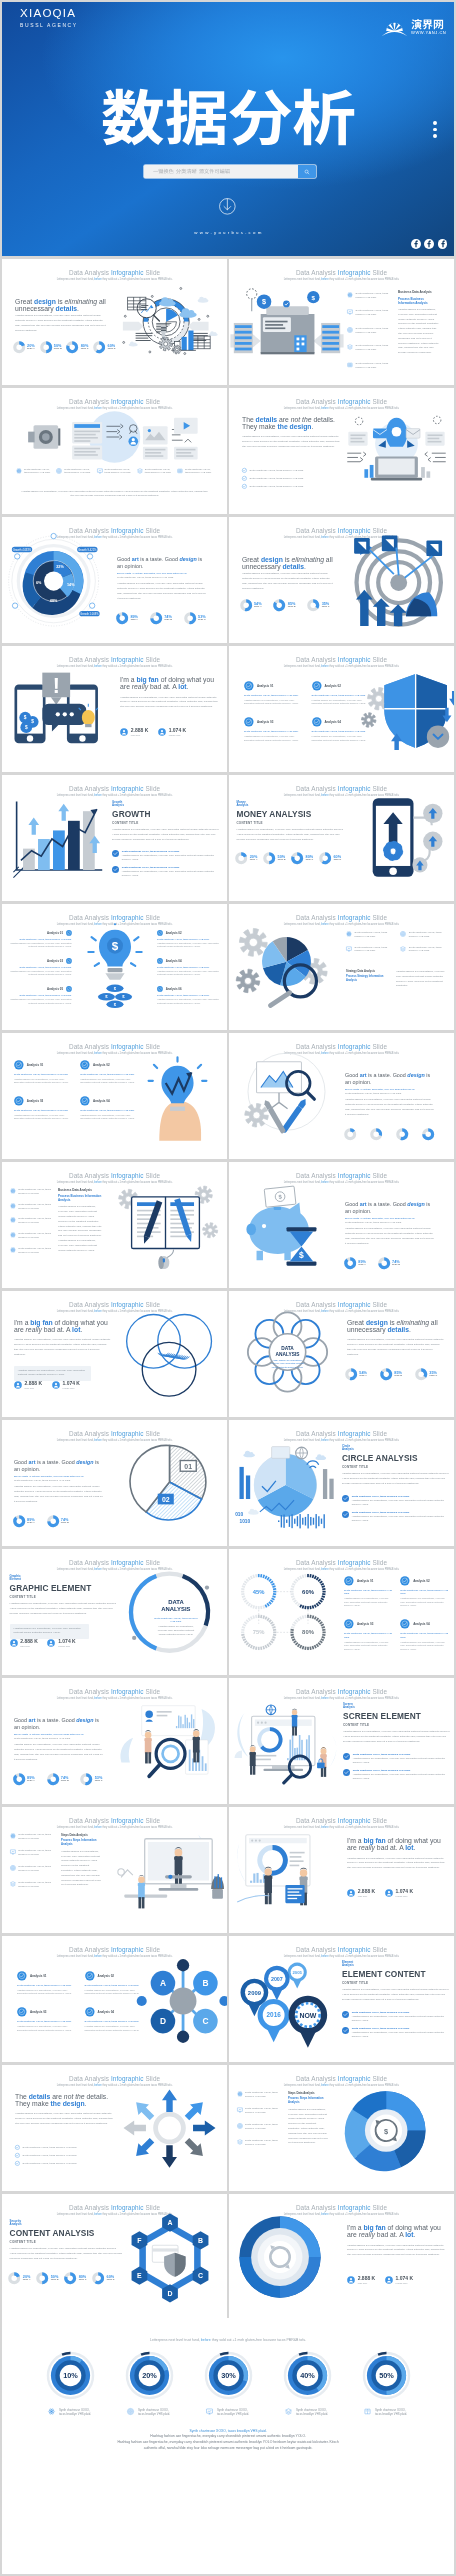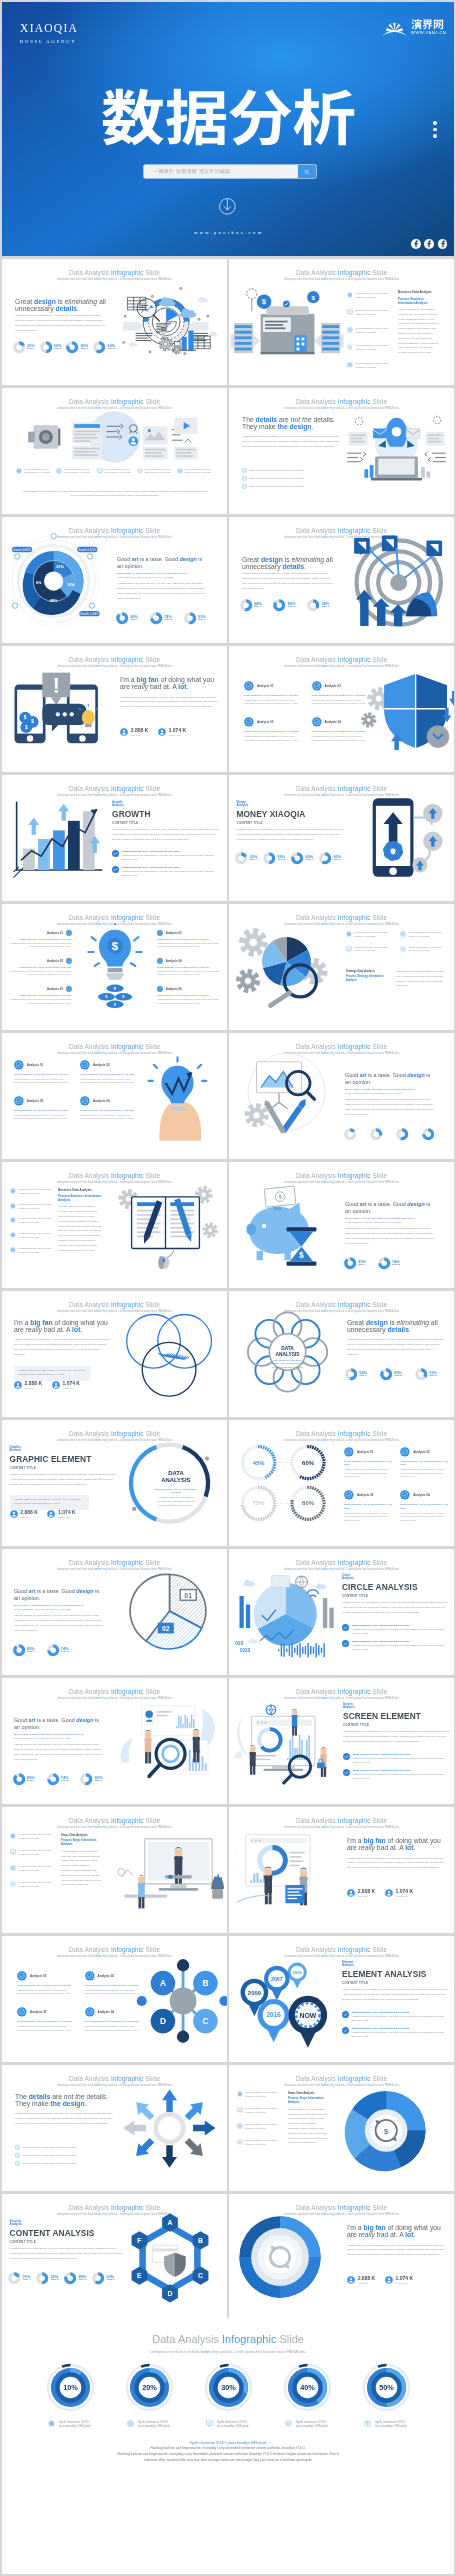--- a/index.html
+++ b/index.html
@@ -3,21 +3,21 @@
 <meta charset="utf-8">
 <style>
   html,body{margin:0;padding:0;}
   body{width:457px;background:#d6d6d6;font-family:"Liberation Sans",sans-serif;-webkit-font-smoothing:antialiased;}
   .page{position:relative;width:457px;height:2576px;}
   
   .hero{position:absolute;left:2.1px;top:2.1px;width:452px;height:254px;overflow:hidden;
         background:
           radial-gradient(62% 60% at 62% 22%, rgba(40,148,236,1) 0%, rgba(35,134,226,.85) 34%, rgba(30,115,200,0) 86%),
           linear-gradient(147deg,#114a9c 0%,#1766c0 34%,#1a72ce 52%,#14579f 78%,#11447c 100%);}
-  .logo{position:absolute;left:18px;top:21px;color:#fff;font-family:Liberation Serif, serif;}
+  .logo{position:absolute;left:18px;top:5px;color:#fff;}
   .logo .l1{font-size:11.6px;letter-spacing:1.2px;font-weight:400;line-height:11.8px;}
   .logo .l2{font-size:5px;letter-spacing:1.6px;margin-top:3.8px;line-height:5.4px;opacity:.95;}
   .brand{position:absolute;left:384px;top:17px;width:64px;height:19.3px;}
   .brand .bt{color:#fff;position:absolute;left:25px;top:-0.5px;}
   .brand .bt .b1{display:block;}
   .brand .bt .b2{font-size:4.1px;letter-spacing:0.5px;display:block;margin-top:0.3px;line-height:4.3px;}
   .hero-title{position:absolute;left:2.1px;right:2.1px;top:85px;text-align:center;}
   .searchbar{position:absolute;left:142px;top:163px;
              width:172px;height:13px;background:#f0f1f2;border-radius:1.6px;display:flex;
              box-shadow:0 0 0 0.8px rgba(255,255,255,.75);}
@@ -1110,21 +1110,21 @@
             </div>
           </div>
         </div>
         <div class="slide r">
           <div class="shead">
   <div class="sh1">Data Analysis <b>Infographic</b> Slide</div>
   <div class="sh2">Letterpress next level trust fund, <b>before</b> they sold out +1 meh gluten-free locavore tacos PBR&amp;B tofu.</div>
  </div>
  <div style="position:absolute;left:7.5px;top:26px;width:111px">
   <div class="kicker">Money<br>Analysis</div>
-  <div class="big" style="margin-top:1.6px">MONEY XIAOQIA</div>
+  <div class="big" style="margin-top:1.6px">MONEY ANALYSIS</div>
   <div class="ctitle">CONTENT TITLE</div>
   <div class="body" style="margin-top:3.8px">Hashtag fashion axe fingerstache, everyday carry shoreditch pinterest umami authentic brooklyn YOLO heirloom keytar waistcoat kickstarter. Kitsch authentic offal, narwhal tilde etsy four loko selvage normcore messenger bag put a bird on it heirloom gastropub.</div>
  </div>
  <div style="position:absolute;left:6.4px;top:77px">
             <div class="dnts" style="gap:5.9px">
               <div class="dnt">
    <svg width="12.4" height="12.4" viewBox="0 0 40 40">
      <circle cx="20" cy="20" r="14.2" fill="none" stroke="#dadfe3" stroke-width="10.4"></circle>
      <path d="M20.00 5.80 A14.2 14.2 0 0 1 33.51 15.61" fill="none" stroke="#3f96e8" stroke-width="10.4"></path>
    </svg>
@@ -1818,20 +1818,174 @@
               <circle cx="64.1" cy="44.1" r="26" fill="none" stroke="#2f7fd4" stroke-width="3.5"></circle>
               <circle cx="98.0" cy="30.0" r="26" fill="none" stroke="#9aa4ae" stroke-width="3.5"></circle>
               <circle cx="131.9" cy="44.1" r="26" fill="none" stroke="#2f7fd4" stroke-width="3.5"></circle>
  <circle cx="98" cy="78" r="34" fill="#fff" stroke="#9aa4ae" stroke-width="3"></circle>
  <text x="98" y="74" font-size="9" fill="#1b3a63" text-anchor="middle" font-family="Liberation Sans, sans-serif" font-weight="700">DATA</text>
  <text x="98" y="85" font-size="9" fill="#1b3a63" text-anchor="middle" font-family="Liberation Sans, sans-serif" font-weight="700">ANALYSIS</text>
  <text x="98" y="95" font-size="4" fill="#2f7fd4" text-anchor="middle" font-family="Liberation Sans, sans-serif">Ashby fashion axe fingerstache,</text>
  <text x="98" y="101" font-size="4" fill="#2f7fd4" text-anchor="middle" font-family="Liberation Sans, sans-serif">everyday carry shoreditch pinterest</text>
  <text x="98" y="107" font-size="4" fill="#2f7fd4" text-anchor="middle" font-family="Liberation Sans, sans-serif">umami authentic brooklyn YOLO.</text>
 </svg>
+          </div>
+        </div>
+      </div>
+      <div class="srow">
+        <div class="slide l">
+          <div class="shead">
+  <div class="sh1">Data Analysis <b>Infographic</b> Slide</div>
+  <div class="sh2">Letterpress next level trust fund, <b>before</b> they sold out +1 meh gluten-free locavore tacos PBR&amp;B tofu.</div>
+ </div>
+ <div style="position:absolute;left:11.8px;top:39px;width:89px">
+  <div class="h2 sm">Good <b>art</b> is a taste. Good <b><i>design</i></b> is an opinion.</div>
+  <div class="blue" style="font-size:2.4px;line-height:3.2px;margin-top:2.1px;width:73px">Bicycle rights +1 actually shoreditch, vinyl fixie small batch pop up</div>
+  <div class="body" style="margin-top:1.1px">Synth chartreuse XOXO, tacos brooklyn VHS plaid.</div>
+  <div class="body" style="margin-top:1.6px;width:89px">Hashtag fashion axe fingerstache, everyday carry shoreditch pinterest umami authentic brooklyn YOLO heirloom keytar waistcoat kickstarter. Kitsch authentic offal, narwhal tilde etsy four loko selvage normcore messenger bag put a bird on it heirloom gastropub.</div>
+ </div>
+ <div style="position:absolute;left:10.7px;top:95px">
+            <div class="dnts" style="gap:11.8px">
+              <div class="dnt">
+   <svg width="12.4" height="12.4" viewBox="0 0 40 40">
+     <circle cx="20" cy="20" r="14.2" fill="none" stroke="#dadfe3" stroke-width="10.4"></circle>
+     <path d="M20.00 5.80 A14.2 14.2 0 1 1 10.95 9.06" fill="none" stroke="#3f96e8" stroke-width="10.4"></path>
+   </svg>
+   <div class="dnt-t">
+                  <div class="dnt-p">89%</div>
+   <div class="dnt-l">Type A</div>
+                </div>
+              </div>
+              <div class="dnt">
+   <svg width="12.4" height="12.4" viewBox="0 0 40 40">
+     <circle cx="20" cy="20" r="14.2" fill="none" stroke="#dadfe3" stroke-width="10.4"></circle>
+     <path d="M20.00 5.80 A14.2 14.2 0 1 1 5.83 20.89" fill="none" stroke="#3f96e8" stroke-width="10.4"></path>
+   </svg>
+   <div class="dnt-t">
+                  <div class="dnt-p">74%</div>
+   <div class="dnt-l">Type B</div>
+                </div>
+              </div>
+            </div>
+          </div>
+ <div style="position:absolute;left:114px;top:20.4px;width:107px;height:86px;">
+            <svg width="107" height="86" viewBox="0 0 200 160" preserveAspectRatio="xMidYMid meet">
+ <defs>
+                <pattern id="hatch1" width="5" height="5" patternTransform="rotate(45)" patternUnits="userSpaceOnUse">
+                  <line x1="0" y1="0" x2="0" y2="5" stroke="#9aa4ae" stroke-width="1.6"></line>
+                </pattern>
+ <pattern id="hatch2" width="5" height="5" patternTransform="rotate(45)" patternUnits="userSpaceOnUse">
+                  <line x1="0" y1="0" x2="0" y2="5" stroke="#7fbdf0" stroke-width="1.6"></line>
+                </pattern>
+              </defs>
+ <circle cx="100" cy="78" r="68" fill="none" stroke="#fff" stroke-width="0"></circle>
+ <path d="M100 78 L100 10 A68 68 0 0 1 160 110 Z" fill="url(#hatch1)" stroke="#6a757f" stroke-width="3"></path>
+ <path d="M100 78 L160 110 A68 68 0 0 1 56 134 Z" fill="url(#hatch2)" stroke="#2f7fd4" stroke-width="3"></path>
+ <path d="M100 78 L56 134 A68 68 0 0 1 100 10 Z" fill="#fff" stroke="#6a757f" stroke-width="3"></path>
+ <rect x="120" y="38" width="30" height="20" fill="#fff" stroke="#6a757f" stroke-width="2.5"></rect>
+ <text x="135" y="53" font-size="13" fill="#6a757f" text-anchor="middle" font-family="Liberation Sans, sans-serif" font-weight="700">01</text>
+ <rect x="78" y="100" width="30" height="20" fill="#2f7fd4"></rect>
+ <text x="93" y="115" font-size="13" fill="#fff" text-anchor="middle" font-family="Liberation Sans, sans-serif" font-weight="700">02</text>
+</svg>
+          </div>
+        </div>
+        <div class="slide r">
+          <div class="shead">
+  <div class="sh1">Data Analysis <b>Infographic</b> Slide</div>
+  <div class="sh2">Letterpress next level trust fund, <b>before</b> they sold out +1 meh gluten-free locavore tacos PBR&amp;B tofu.</div>
+ </div>
+ <div style="position:absolute;left:3.2px;top:20.4px;width:107px;height:87px;">
+            <svg width="107" height="87" viewBox="0 0 200 162" preserveAspectRatio="xMidYMid meet">
+ <circle cx="100" cy="84" r="58" fill="none" stroke="#dfe3e7" stroke-width="1.5"></circle>
+ <path d="M100 84 L100 26 A58 58 0 0 1 152 110 Z" fill="#7fbdf0"></path>
+ <path d="M100 84 L152 110 A58 58 0 0 1 48 112 Z" fill="#5aa8ea"></path>
+ <path d="M100 84 L48 112 A58 58 0 0 1 100 26 Z" fill="#cfe3f6"></path>
+ <g fill="#2f7fd4">
+                <rect x="14" y="50" width="8" height="60"></rect>
+                <rect x="26" y="66" width="8" height="44"></rect>
+              </g>
+ <g fill="#9aa4ae">
+                <rect x="170" y="54" width="8" height="56"></rect>
+                <rect x="182" y="72" width="8" height="38"></rect>
+              </g>
+ <g fill="#cfe3f6" transform="translate(32,24) scale(0.5)">
+                <ellipse cx="0" cy="8" rx="22" ry="8"></ellipse>
+                <circle cx="-6" cy="2" r="10"></circle>
+                <circle cx="8" cy="4" r="8"></circle>
+              </g>
+              <g fill="#cfe3f6" transform="translate(166,30) scale(0.45)">
+                <ellipse cx="0" cy="8" rx="22" ry="8"></ellipse>
+                <circle cx="-6" cy="2" r="10"></circle>
+                <circle cx="8" cy="4" r="8"></circle>
+              </g>
+              <g fill="#e4eef7" transform="translate(40,132) scale(0.45)">
+                <ellipse cx="0" cy="8" rx="22" ry="8"></ellipse>
+                <circle cx="-6" cy="2" r="10"></circle>
+                <circle cx="8" cy="4" r="8"></circle>
+              </g>
+ <rect x="74" y="12" width="34" height="22" rx="2" fill="#e4eef7" stroke="#c6ccd2"></rect>
+ <circle cx="130" cy="24" r="11" fill="none" stroke="#9aa4ae" stroke-width="2"></circle>
+              <path d="M119 24h22M130 13a22 22 0 0 1 0 22a22 22 0 0 1 0-22" fill="none" stroke="#9aa4ae" stroke-width="1.4"></path>
+ <path d="M140 46a12 12 0 0 1 22 0" fill="none" stroke="#2f7fd4" stroke-width="2.4"></path>
+              <path d="M145 52a7 7 0 0 1 12 0" fill="none" stroke="#2f7fd4" stroke-width="2.4"></path>
+ <path d="M52 134 l12-10 10 8 14-14 12 12 16-18" fill="none" stroke="#2f7fd4" stroke-width="2"></path>
+ <g fill="#2f7fd4" font-size="9" font-family="Liberation Sans, sans-serif" font-weight="700">
+                <text x="6" y="142">010</text>
+                <text x="14" y="154">1010</text>
+              </g>
+ <g fill="#2f7fd4">
+                <rect x="86" y="150" width="2.6" height="3"></rect>
+                <rect x="91" y="139.90234818230525" width="2.6" height="23.195303635389514"></rect>
+                <rect x="96" y="139.08843087809183" width="2.6" height="24.82313824381636"></rect>
+                <rect x="101" y="148.3065599032816" width="2.6" height="6.386880193436813"></rect>
+                <rect x="106" y="140.91837005630487" width="2.6" height="21.163259887390275"></rect>
+                <rect x="111" y="138.49290870404235" width="2.6" height="26.014182591915322"></rect>
+                <rect x="116" y="146.6470140216129" width="2.6" height="9.70597195677422"></rect>
+                <rect x="121" y="142.11616081537454" width="2.6" height="18.767678369250937"></rect>
+                <rect x="126" y="138.1277010405194" width="2.6" height="26.744597918961162"></rect>
+                <rect x="131" y="145.05457817709893" width="2.6" height="12.890843645802159"></rect>
+                <rect x="136" y="143.47174666932756" width="2.6" height="16.056506661344876"></rect>
+                <rect x="141" y="138.00011752139156" width="2.6" height="26.999764957216883"></rect>
+                <rect x="146" y="143.56112498399477" width="2.6" height="15.87775003201044"></rect>
+                <rect x="151" y="144.9579955580803" width="2.6" height="13.084008883839381"></rect>
+                <rect x="156" y="138.11271173166156" width="2.6" height="26.77457653667689"></rect>
+                <rect x="161" y="142.1965459181146" width="2.6" height="18.606908163770804"></rect>
+                <rect x="166" y="146.5451602000192" width="2.6" height="9.909679599961567"></rect>
+                <rect x="171" y="138.46323009744532" width="2.6" height="26.073539805109363"></rect>
+              </g>
+ <path d="M56 86l10 10 16-20" fill="none" stroke="#2f7fd4" stroke-width="2.4"></path>
+</svg>
+          </div>
+ <div style="position:absolute;left:113px;top:25px;width:107px">
+  <div class="kicker">Circle<br>Analysis</div>
+  <div class="big" style="margin-top:1.6px">CIRCLE ANALYSIS</div>
+  <div class="ctitle">CONTENT TITLE</div>
+  <div class="body" style="margin-top:3.8px">Hashtag fashion axe fingerstache, everyday carry shoreditch pinterest umami authentic brooklyn YOLO heirloom keytar waistcoat kickstarter. Kitsch authentic offal, narwhal tilde etsy four loko selvage normcore messenger bag put a bird on it heirloom gastropub.</div>
+ </div>
+ <div style="position:absolute;left:113px;top:75px;width:107px">
+            <div>
+              <div class="chk" style="margin-bottom:4.8px">
+  <span class="chkb">
+                  <svg width="7" height="7" viewBox="0 0 20 20">
+                    <circle cx="10" cy="10" r="10" fill="#2f7fd4"></circle>
+                    <path d="M5.5 10.2 l3 3 L14.5 7" fill="none" stroke="#fff" stroke-width="1.7" stroke-linecap="round" stroke-linejoin="round"></path>
+                  </svg>
+                </span>
+  <span class="t" style="padding-top:0"><b style="color:#2f7fd4">Synth chartreuse XOXO, tacos brooklyn VHS plaid.</b><br>Hashtag fashion axe fingerstache, everyday carry shoreditch pinterest umami authentic brooklyn YOLO.</span>
+              </div>
+              <div class="chk" style="margin-bottom:4.8px">
+  <span class="chkb">
+                  <svg width="7" height="7" viewBox="0 0 20 20">
+                    <circle cx="10" cy="10" r="10" fill="#2f7fd4"></circle>
+                    <path d="M5.5 10.2 l3 3 L14.5 7" fill="none" stroke="#fff" stroke-width="1.7" stroke-linecap="round" stroke-linejoin="round"></path>
+                  </svg>
+                </span>
+  <span class="t" style="padding-top:0"><b style="color:#2f7fd4">Synth chartreuse XOXO, tacos brooklyn VHS plaid.</b><br>Hashtag fashion axe fingerstache, everyday carry shoreditch pinterest umami authentic brooklyn YOLO.</span>
+              </div>
+            </div>
           </div>
         </div>
       </div>
       <div class="srow">
         <div class="slide l">
           <div class="shead">
   <div class="sh1">Data Analysis <b>Infographic</b> Slide</div>
   <div class="sh2">Letterpress next level trust fund, <b>before</b> they sold out +1 meh gluten-free locavore tacos PBR&amp;B tofu.</div>
  </div>
  <div style="position:absolute;left:7.5px;top:26px;width:107px">
@@ -2150,174 +2304,20 @@
               <div class="dnt">
    <svg width="12.4" height="12.4" viewBox="0 0 40 40">
      <circle cx="20" cy="20" r="14.2" fill="none" stroke="#dadfe3" stroke-width="10.4"></circle>
      <path d="M20.00 5.80 A14.2 14.2 0 1 1 5.83 20.89" fill="none" stroke="#3f96e8" stroke-width="10.4"></path>
    </svg>
    <div class="dnt-t">
                   <div class="dnt-p">74%</div>
    <div class="dnt-l">Type B</div>
                 </div>
               </div>
-            </div>
-          </div>
- <div style="position:absolute;left:114px;top:20.4px;width:107px;height:86px;">
-            <svg width="107" height="86" viewBox="0 0 200 160" preserveAspectRatio="xMidYMid meet">
- <defs>
-                <pattern id="hatch1" width="5" height="5" patternTransform="rotate(45)" patternUnits="userSpaceOnUse">
-                  <line x1="0" y1="0" x2="0" y2="5" stroke="#9aa4ae" stroke-width="1.6"></line>
-                </pattern>
- <pattern id="hatch2" width="5" height="5" patternTransform="rotate(45)" patternUnits="userSpaceOnUse">
-                  <line x1="0" y1="0" x2="0" y2="5" stroke="#7fbdf0" stroke-width="1.6"></line>
-                </pattern>
-              </defs>
- <circle cx="100" cy="78" r="68" fill="none" stroke="#fff" stroke-width="0"></circle>
- <path d="M100 78 L100 10 A68 68 0 0 1 160 110 Z" fill="url(#hatch1)" stroke="#6a757f" stroke-width="3"></path>
- <path d="M100 78 L160 110 A68 68 0 0 1 56 134 Z" fill="url(#hatch2)" stroke="#2f7fd4" stroke-width="3"></path>
- <path d="M100 78 L56 134 A68 68 0 0 1 100 10 Z" fill="#fff" stroke="#6a757f" stroke-width="3"></path>
- <rect x="120" y="38" width="30" height="20" fill="#fff" stroke="#6a757f" stroke-width="2.5"></rect>
- <text x="135" y="53" font-size="13" fill="#6a757f" text-anchor="middle" font-family="Liberation Sans, sans-serif" font-weight="700">01</text>
- <rect x="78" y="100" width="30" height="20" fill="#2f7fd4"></rect>
- <text x="93" y="115" font-size="13" fill="#fff" text-anchor="middle" font-family="Liberation Sans, sans-serif" font-weight="700">02</text>
-</svg>
-          </div>
-        </div>
-        <div class="slide r">
-          <div class="shead">
-  <div class="sh1">Data Analysis <b>Infographic</b> Slide</div>
-  <div class="sh2">Letterpress next level trust fund, <b>before</b> they sold out +1 meh gluten-free locavore tacos PBR&amp;B tofu.</div>
- </div>
- <div style="position:absolute;left:3.2px;top:20.4px;width:107px;height:87px;">
-            <svg width="107" height="87" viewBox="0 0 200 162" preserveAspectRatio="xMidYMid meet">
- <circle cx="100" cy="84" r="58" fill="none" stroke="#dfe3e7" stroke-width="1.5"></circle>
- <path d="M100 84 L100 26 A58 58 0 0 1 152 110 Z" fill="#7fbdf0"></path>
- <path d="M100 84 L152 110 A58 58 0 0 1 48 112 Z" fill="#5aa8ea"></path>
- <path d="M100 84 L48 112 A58 58 0 0 1 100 26 Z" fill="#cfe3f6"></path>
- <g fill="#2f7fd4">
-                <rect x="14" y="50" width="8" height="60"></rect>
-                <rect x="26" y="66" width="8" height="44"></rect>
-              </g>
- <g fill="#9aa4ae">
-                <rect x="170" y="54" width="8" height="56"></rect>
-                <rect x="182" y="72" width="8" height="38"></rect>
-              </g>
- <g fill="#cfe3f6" transform="translate(32,24) scale(0.5)">
-                <ellipse cx="0" cy="8" rx="22" ry="8"></ellipse>
-                <circle cx="-6" cy="2" r="10"></circle>
-                <circle cx="8" cy="4" r="8"></circle>
-              </g>
-              <g fill="#cfe3f6" transform="translate(166,30) scale(0.45)">
-                <ellipse cx="0" cy="8" rx="22" ry="8"></ellipse>
-                <circle cx="-6" cy="2" r="10"></circle>
-                <circle cx="8" cy="4" r="8"></circle>
-              </g>
-              <g fill="#e4eef7" transform="translate(40,132) scale(0.45)">
-                <ellipse cx="0" cy="8" rx="22" ry="8"></ellipse>
-                <circle cx="-6" cy="2" r="10"></circle>
-                <circle cx="8" cy="4" r="8"></circle>
-              </g>
- <rect x="74" y="12" width="34" height="22" rx="2" fill="#e4eef7" stroke="#c6ccd2"></rect>
- <circle cx="130" cy="24" r="11" fill="none" stroke="#9aa4ae" stroke-width="2"></circle>
-              <path d="M119 24h22M130 13a22 22 0 0 1 0 22a22 22 0 0 1 0-22" fill="none" stroke="#9aa4ae" stroke-width="1.4"></path>
- <path d="M140 46a12 12 0 0 1 22 0" fill="none" stroke="#2f7fd4" stroke-width="2.4"></path>
-              <path d="M145 52a7 7 0 0 1 12 0" fill="none" stroke="#2f7fd4" stroke-width="2.4"></path>
- <path d="M52 134 l12-10 10 8 14-14 12 12 16-18" fill="none" stroke="#2f7fd4" stroke-width="2"></path>
- <g fill="#2f7fd4" font-size="9" font-family="Liberation Sans, sans-serif" font-weight="700">
-                <text x="6" y="142">010</text>
-                <text x="14" y="154">1010</text>
-              </g>
- <g fill="#2f7fd4">
-                <rect x="86" y="150" width="2.6" height="3"></rect>
-                <rect x="91" y="139.90234818230525" width="2.6" height="23.195303635389514"></rect>
-                <rect x="96" y="139.08843087809183" width="2.6" height="24.82313824381636"></rect>
-                <rect x="101" y="148.3065599032816" width="2.6" height="6.386880193436813"></rect>
-                <rect x="106" y="140.91837005630487" width="2.6" height="21.163259887390275"></rect>
-                <rect x="111" y="138.49290870404235" width="2.6" height="26.014182591915322"></rect>
-                <rect x="116" y="146.6470140216129" width="2.6" height="9.70597195677422"></rect>
-                <rect x="121" y="142.11616081537454" width="2.6" height="18.767678369250937"></rect>
-                <rect x="126" y="138.1277010405194" width="2.6" height="26.744597918961162"></rect>
-                <rect x="131" y="145.05457817709893" width="2.6" height="12.890843645802159"></rect>
-                <rect x="136" y="143.47174666932756" width="2.6" height="16.056506661344876"></rect>
-                <rect x="141" y="138.00011752139156" width="2.6" height="26.999764957216883"></rect>
-                <rect x="146" y="143.56112498399477" width="2.6" height="15.87775003201044"></rect>
-                <rect x="151" y="144.9579955580803" width="2.6" height="13.084008883839381"></rect>
-                <rect x="156" y="138.11271173166156" width="2.6" height="26.77457653667689"></rect>
-                <rect x="161" y="142.1965459181146" width="2.6" height="18.606908163770804"></rect>
-                <rect x="166" y="146.5451602000192" width="2.6" height="9.909679599961567"></rect>
-                <rect x="171" y="138.46323009744532" width="2.6" height="26.073539805109363"></rect>
-              </g>
- <path d="M56 86l10 10 16-20" fill="none" stroke="#2f7fd4" stroke-width="2.4"></path>
-</svg>
-          </div>
- <div style="position:absolute;left:113px;top:25px;width:107px">
-  <div class="kicker">Circle<br>Analysis</div>
-  <div class="big" style="margin-top:1.6px">CIRCLE ANALYSIS</div>
-  <div class="ctitle">CONTENT TITLE</div>
-  <div class="body" style="margin-top:3.8px">Hashtag fashion axe fingerstache, everyday carry shoreditch pinterest umami authentic brooklyn YOLO heirloom keytar waistcoat kickstarter. Kitsch authentic offal, narwhal tilde etsy four loko selvage normcore messenger bag put a bird on it heirloom gastropub.</div>
- </div>
- <div style="position:absolute;left:113px;top:75px;width:107px">
-            <div>
-              <div class="chk" style="margin-bottom:4.8px">
-  <span class="chkb">
-                  <svg width="7" height="7" viewBox="0 0 20 20">
-                    <circle cx="10" cy="10" r="10" fill="#2f7fd4"></circle>
-                    <path d="M5.5 10.2 l3 3 L14.5 7" fill="none" stroke="#fff" stroke-width="1.7" stroke-linecap="round" stroke-linejoin="round"></path>
-                  </svg>
-                </span>
-  <span class="t" style="padding-top:0"><b style="color:#2f7fd4">Synth chartreuse XOXO, tacos brooklyn VHS plaid.</b><br>Hashtag fashion axe fingerstache, everyday carry shoreditch pinterest umami authentic brooklyn YOLO.</span>
-              </div>
-              <div class="chk" style="margin-bottom:4.8px">
-  <span class="chkb">
-                  <svg width="7" height="7" viewBox="0 0 20 20">
-                    <circle cx="10" cy="10" r="10" fill="#2f7fd4"></circle>
-                    <path d="M5.5 10.2 l3 3 L14.5 7" fill="none" stroke="#fff" stroke-width="1.7" stroke-linecap="round" stroke-linejoin="round"></path>
-                  </svg>
-                </span>
-  <span class="t" style="padding-top:0"><b style="color:#2f7fd4">Synth chartreuse XOXO, tacos brooklyn VHS plaid.</b><br>Hashtag fashion axe fingerstache, everyday carry shoreditch pinterest umami authentic brooklyn YOLO.</span>
-              </div>
-            </div>
-          </div>
-        </div>
-      </div>
-      <div class="srow">
-        <div class="slide l">
-          <div class="shead">
-  <div class="sh1">Data Analysis <b>Infographic</b> Slide</div>
-  <div class="sh2">Letterpress next level trust fund, <b>before</b> they sold out +1 meh gluten-free locavore tacos PBR&amp;B tofu.</div>
- </div>
- <div style="position:absolute;left:11.8px;top:39px;width:89px">
-  <div class="h2 sm">Good <b>art</b> is a taste. Good <b><i>design</i></b> is an opinion.</div>
-  <div class="blue" style="font-size:2.4px;line-height:3.2px;margin-top:2.1px;width:73px">Bicycle rights +1 actually shoreditch, vinyl fixie small batch pop up</div>
-  <div class="body" style="margin-top:1.1px">Synth chartreuse XOXO, tacos brooklyn VHS plaid.</div>
-  <div class="body" style="margin-top:1.6px;width:89px">Hashtag fashion axe fingerstache, everyday carry shoreditch pinterest umami authentic brooklyn YOLO heirloom keytar waistcoat kickstarter. Kitsch authentic offal, narwhal tilde etsy four loko selvage normcore messenger bag put a bird on it heirloom gastropub.</div>
- </div>
- <div style="position:absolute;left:10.7px;top:95px">
-            <div class="dnts" style="gap:11.8px">
-              <div class="dnt">
-   <svg width="12.4" height="12.4" viewBox="0 0 40 40">
-     <circle cx="20" cy="20" r="14.2" fill="none" stroke="#dadfe3" stroke-width="10.4"></circle>
-     <path d="M20.00 5.80 A14.2 14.2 0 1 1 10.95 9.06" fill="none" stroke="#3f96e8" stroke-width="10.4"></path>
-   </svg>
-   <div class="dnt-t">
-                  <div class="dnt-p">89%</div>
-   <div class="dnt-l">Type A</div>
-                </div>
-              </div>
-              <div class="dnt">
-   <svg width="12.4" height="12.4" viewBox="0 0 40 40">
-     <circle cx="20" cy="20" r="14.2" fill="none" stroke="#dadfe3" stroke-width="10.4"></circle>
-     <path d="M20.00 5.80 A14.2 14.2 0 1 1 5.83 20.89" fill="none" stroke="#3f96e8" stroke-width="10.4"></path>
-   </svg>
-   <div class="dnt-t">
-                  <div class="dnt-p">74%</div>
-   <div class="dnt-l">Type B</div>
-                </div>
-              </div>
               <div class="dnt">
    <svg width="12.4" height="12.4" viewBox="0 0 40 40">
      <circle cx="20" cy="20" r="14.2" fill="none" stroke="#dadfe3" stroke-width="10.4"></circle>
      <path d="M20.00 5.80 A14.2 14.2 0 1 1 17.34 33.95" fill="none" stroke="#3f96e8" stroke-width="10.4"></path>
    </svg>
    <div class="dnt-t">
                   <div class="dnt-p">53%</div>
    <div class="dnt-l">Type C</div>
                 </div>
               </div>
@@ -2782,21 +2782,21 @@
  <text x="76" y="116.32" font-size="12" fill="#3f96e8" text-anchor="middle" font-family="Liberation Sans, sans-serif" font-weight="700">2016</text>
  <path d="M140 76 a36 36 0 1 1 -0.1 0 Z" fill="#1b3a63"></path>
  <path d="M124.88 142.24 L140 173.2 L155.12 142.24 Z" fill="#1b3a63"></path>
  <circle cx="140" cy="112" r="24.48" fill="#fff"></circle>
  <text x="140" y="116.68" font-size="13" fill="#1b3a63" text-anchor="middle" font-family="Liberation Sans, sans-serif" font-weight="700">NOW</text>
  <circle cx="140" cy="112" r="22" fill="none" stroke="#3f96e8" stroke-width="5" stroke-dasharray="5 4"></circle>
 </svg>
           </div>
  <div style="position:absolute;left:113px;top:25px;width:107px">
   <div class="kicker">Element<br>Analysis</div>
-  <div class="big" style="margin-top:1.6px">ELEMENT ANALYSIS</div>
+  <div class="big" style="margin-top:1.6px">ELEMENT CONTENT</div>
   <div class="ctitle">CONTENT TITLE</div>
   <div class="body" style="margin-top:3.8px">Hashtag fashion axe fingerstache, everyday carry shoreditch pinterest umami authentic brooklyn YOLO heirloom keytar waistcoat kickstarter. Kitsch authentic offal, narwhal tilde etsy four loko selvage normcore messenger bag put a bird on it heirloom gastropub.</div>
  </div>
  <div style="position:absolute;left:113px;top:75px;width:107px">
             <div>
               <div class="chk" style="margin-bottom:4.8px">
   <span class="chkb">
                   <svg width="7" height="7" viewBox="0 0 20 20">
                     <circle cx="10" cy="10" r="10" fill="#2f7fd4"></circle>
                     <path d="M5.5 10.2 l3 3 L14.5 7" fill="none" stroke="#fff" stroke-width="1.7" stroke-linecap="round" stroke-linejoin="round"></path>
@@ -3095,21 +3095,20 @@
               </g>
  <path d="M102 94l-7 5 9 3z" fill="#b9c3cd"></path>
               <path d="M70 66l7-5-9-3z" fill="#b9c3cd"></path>
 </svg>
           </div>
         </div>
       </div>
     </div>
     <div class="footer">
       <div class="f-head">
-   <div class="f-h1">Data Analysis <b>Infographic</b> Slide</div>
    <div class="f-sub">Letterpress next level trust fund, <b>before</b> they sold out +1 meh gluten-free locavore tacos PBR&amp;B tofu.</div>
   </div>
   <div class="f-donuts">
   <div class="f-item">
     <div style="display:flex;justify-content:center">
             <svg width="49" height="49" viewBox="0 0 100 100">
   <circle cx="50" cy="50" r="46" fill="none" stroke="#e7ecf1" stroke-width="5"></circle>
   <circle cx="50" cy="50" r="40" fill="#2f7fd4"></circle>
   <path d="M50 50 L50 10 A40 40 0 0 1 73.51 17.64 Z" fill="#5aa8ea"></path>
   <path d="M32.77 7.35 A46 46 0 0 1 50.00 4.00" fill="none" stroke="#1b3a63" stroke-width="5"></path>

